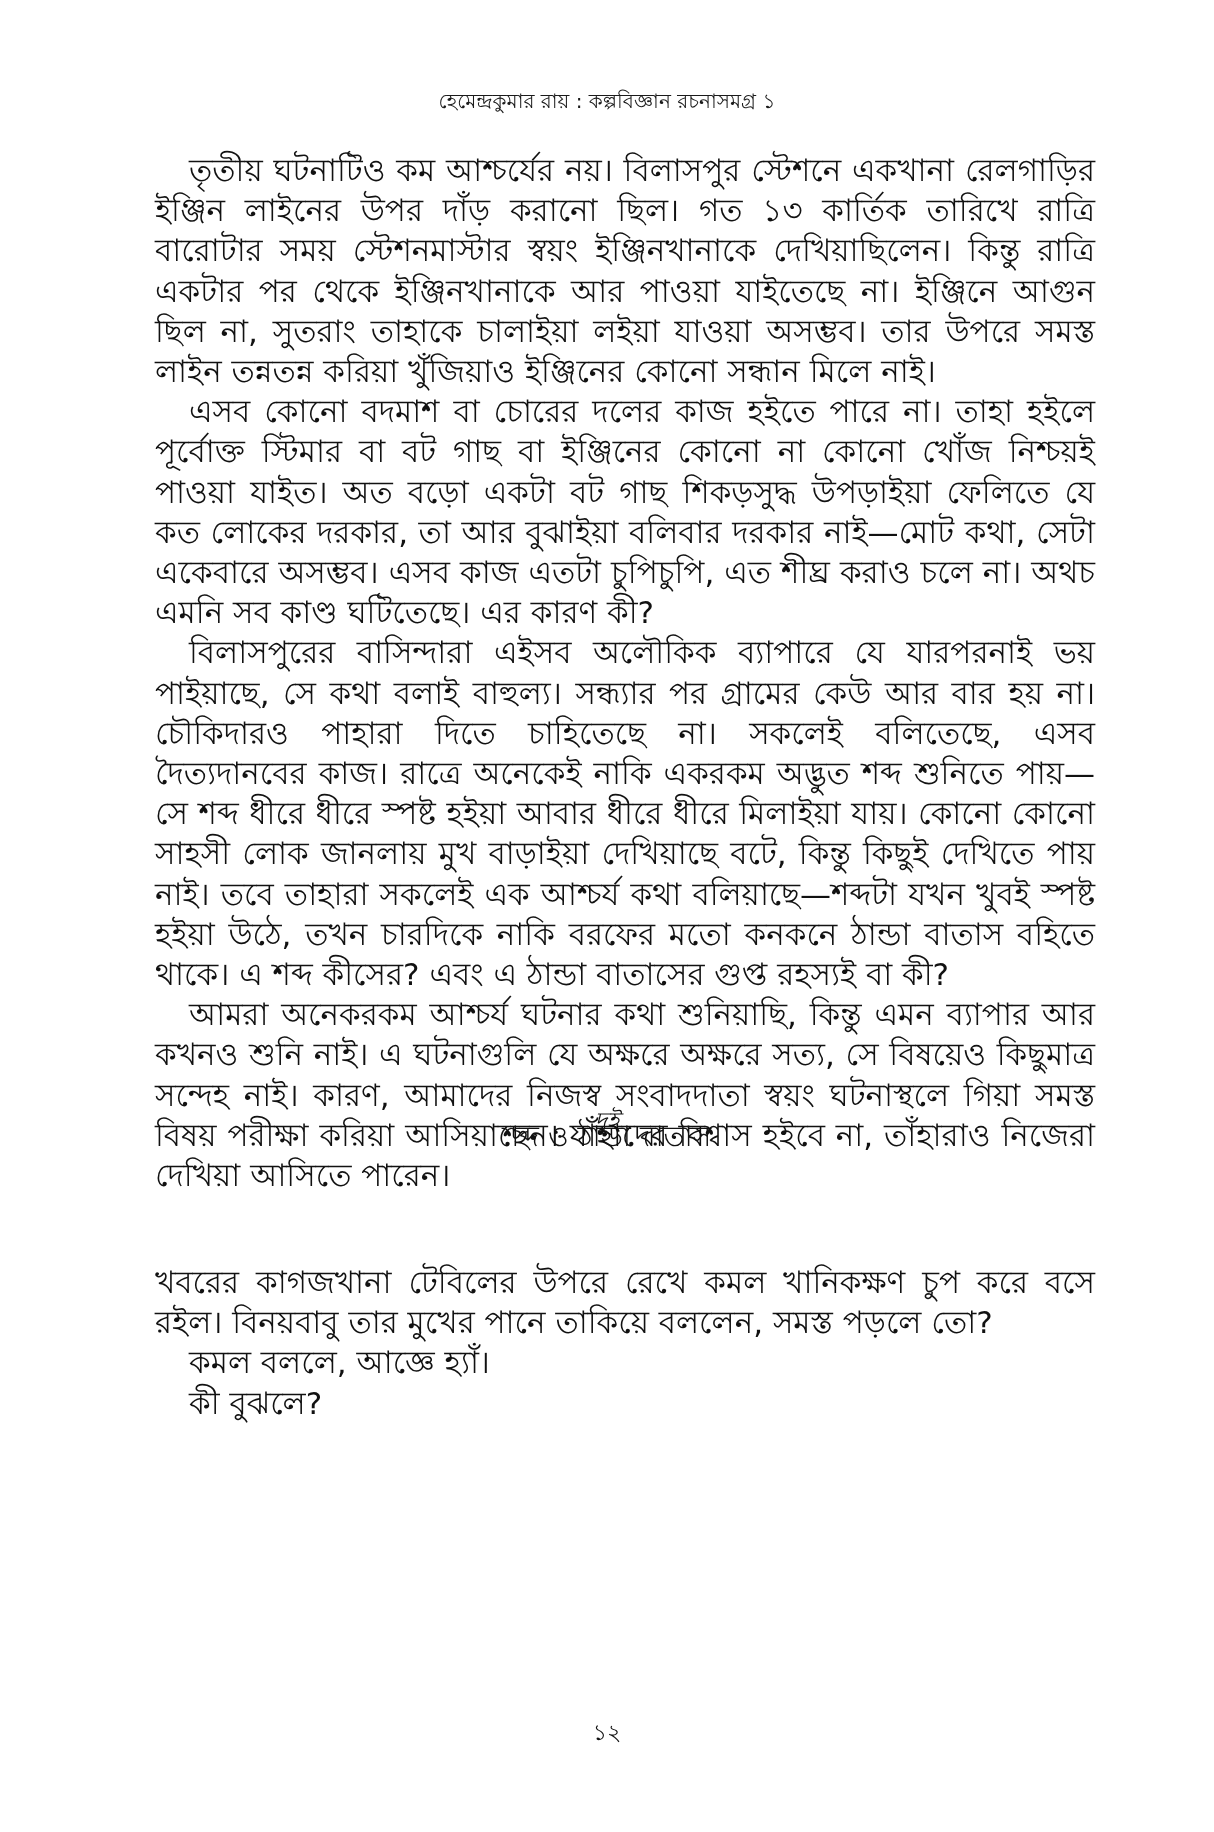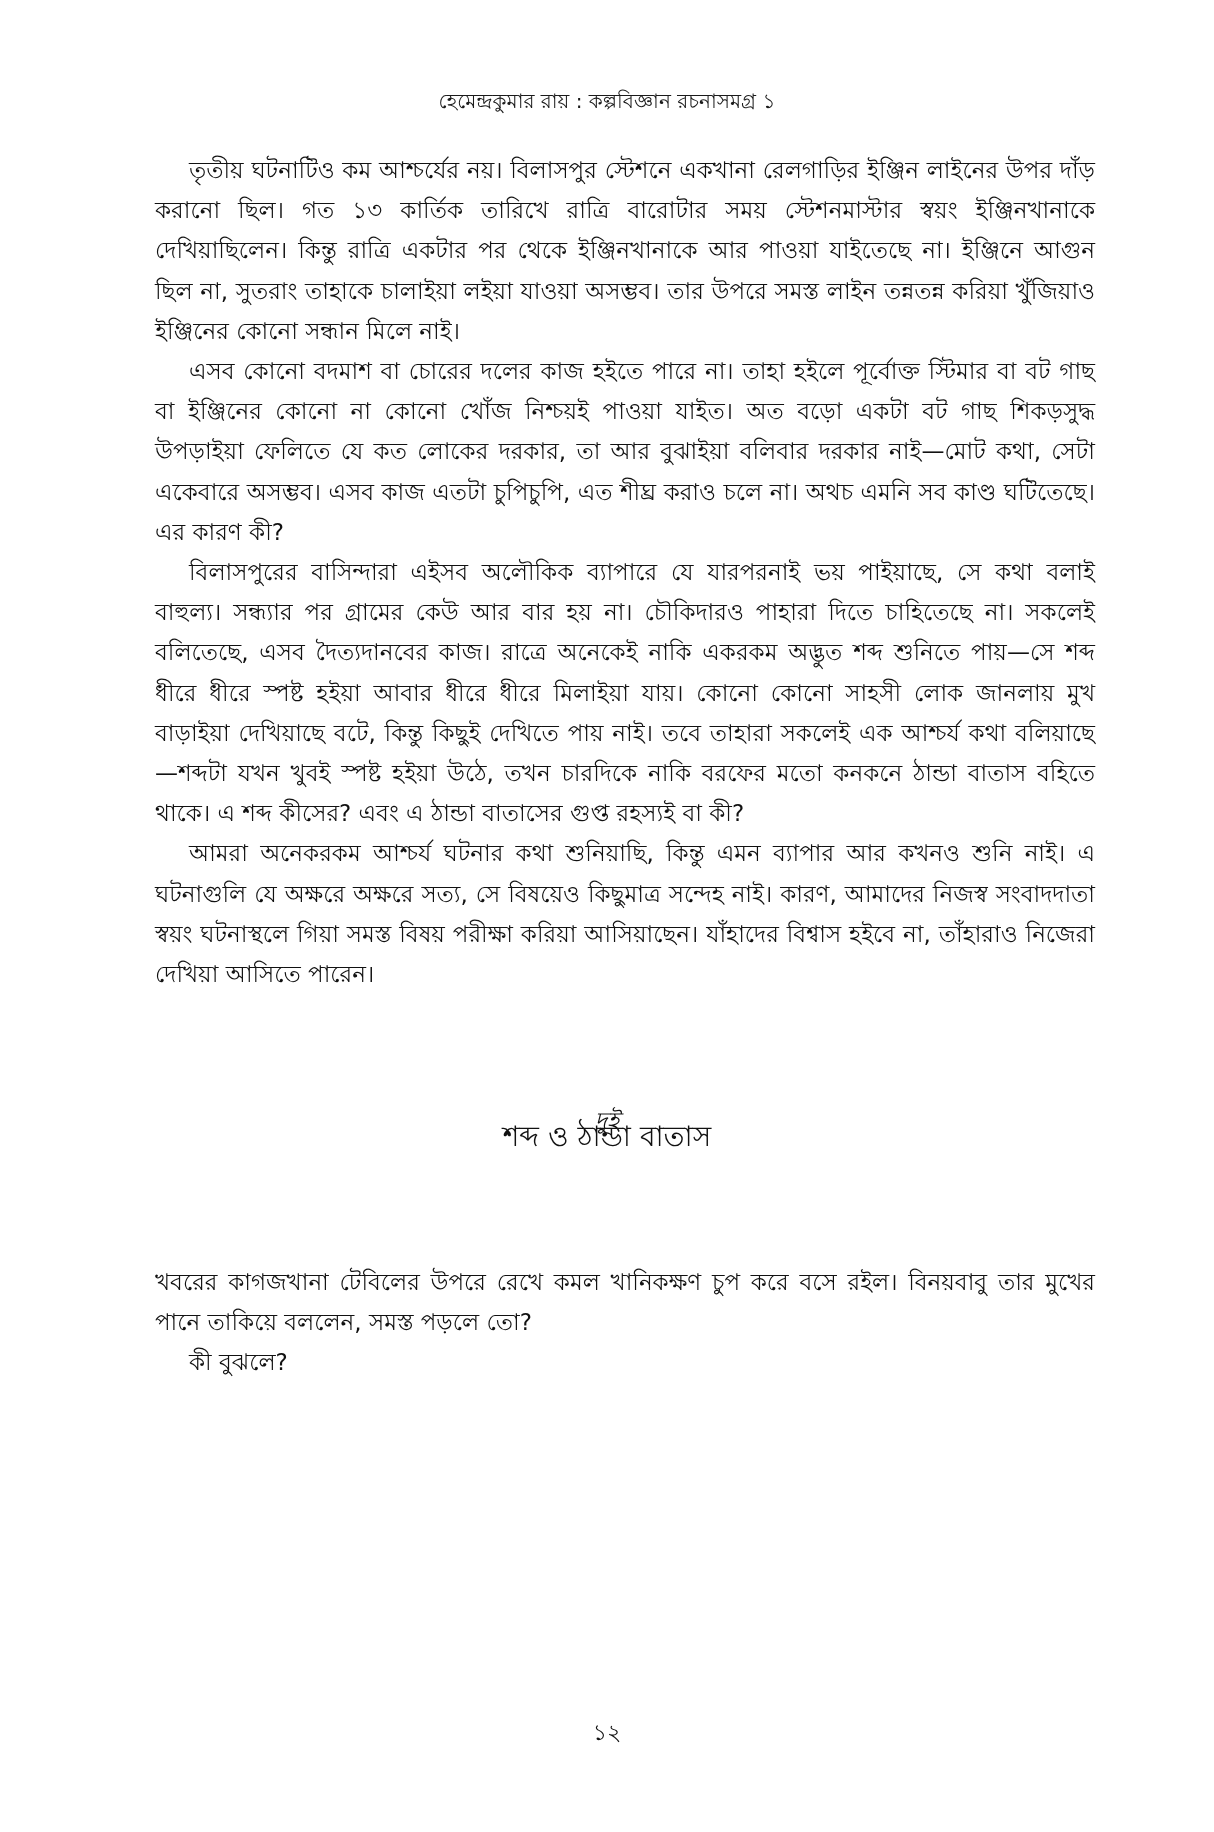--- a/index.html
+++ b/index.html
@@ -22,21 +22,21 @@
     width: 1214px;
     text-align: center;
     font-size: 20px;
     line-height: 34px;
     color: #1a1a1a;
   }
   .text-column {
     position: absolute;
     left: 155px;
     width: 940px;
-    font-size: 23px;
+    font-size: 31px;
     line-height: 40.2px;
     text-align: justify;
     text-align-last: left;
   }
   .col-1 { top: 150px; }
   .col-2 { top: 1262px; }
   .para {
     margin: 0;
     padding: 0;
     text-indent: 34px;
@@ -80,16 +80,17 @@
   <p class="para">এসব কোনো বদমাশ বা চোরের দলের কাজ হইতে পারে না। তাহা হইলে পূর্বোক্ত স্টিমার বা বট গাছ বা ইঞ্জিনের কোনো না কোনো খোঁজ নিশ্চয়ই পাওয়া যাইত। অত বড়ো একটা বট গাছ শিকড়সুদ্ধ উপড়াইয়া ফেলিতে যে কত লোকের দরকার, তা আর বুঝাইয়া বলিবার দরকার নাই—মোট কথা, সেটা একেবারে অসম্ভব। এসব কাজ এতটা চুপিচুপি, এত শীঘ্র করাও চলে না। অথচ এমনি সব কাণ্ড ঘটিতেছে। এর কারণ কী?</p>
   <p class="para">বিলাসপুরের বাসিন্দারা এইসব অলৌকিক ব্যাপারে যে যারপরনাই ভয় পাইয়াছে, সে কথা বলাই বাহুল্য। সন্ধ্যার পর গ্রামের কেউ আর বার হয় না। চৌকিদারও পাহারা দিতে চাহিতেছে না। সকলেই বলিতেছে, এসব দৈত্যদানবের কাজ। রাত্রে অনেকেই নাকি একরকম অদ্ভুত শব্দ শুনিতে পায়—সে শব্দ ধীরে ধীরে স্পষ্ট হইয়া আবার ধীরে ধীরে মিলাইয়া যায়। কোনো কোনো সাহসী লোক জানলায় মুখ বাড়াইয়া দেখিয়াছে বটে, কিন্তু কিছুই দেখিতে পায় নাই। তবে তাহারা সকলেই এক আশ্চর্য কথা বলিয়াছে—শব্দটা যখন খুবই স্পষ্ট হইয়া উঠে, তখন চারদিকে নাকি বরফের মতো কনকনে ঠান্ডা বাতাস বহিতে থাকে। এ শব্দ কীসের? এবং এ ঠান্ডা বাতাসের গুপ্ত রহস্যই বা কী?</p>
   <p class="para">আমরা অনেকরকম আশ্চর্য ঘটনার কথা শুনিয়াছি, কিন্তু এমন ব্যাপার আর কখনও শুনি নাই। এ ঘটনাগুলি যে অক্ষরে অক্ষরে সত্য, সে বিষয়েও কিছুমাত্র সন্দেহ নাই। কারণ, আমাদের নিজস্ব সংবাদদাতা স্বয়ং ঘটনাস্থলে গিয়া সমস্ত বিষয় পরীক্ষা করিয়া আসিয়াছেন। যাঁহাদের বিশ্বাস হইবে না, তাঁহারাও নিজেরা দেখিয়া আসিতে পারেন।</p>
 </div>
 
 <div class="chapter-heading chapter-number">দুই</div>
 <div class="chapter-heading chapter-title">শব্দ ও ঠান্ডা বাতাস</div>
 
 <div class="text-column col-2">
   <p class="para no-indent">খবরের কাগজখানা টেবিলের উপরে রেখে কমল খানিকক্ষণ চুপ করে বসে রইল। বিনয়বাবু তার মুখের পানে তাকিয়ে বললেন, সমস্ত পড়লে তো?</p>
+  <p class="para">কমল বললে, আজ্ঞে হ্যাঁ।</p>
   <p class="para">কী বুঝলে?</p>
 </div>
 
 <div class="page-number">১২</div>
 
 </body></html>

